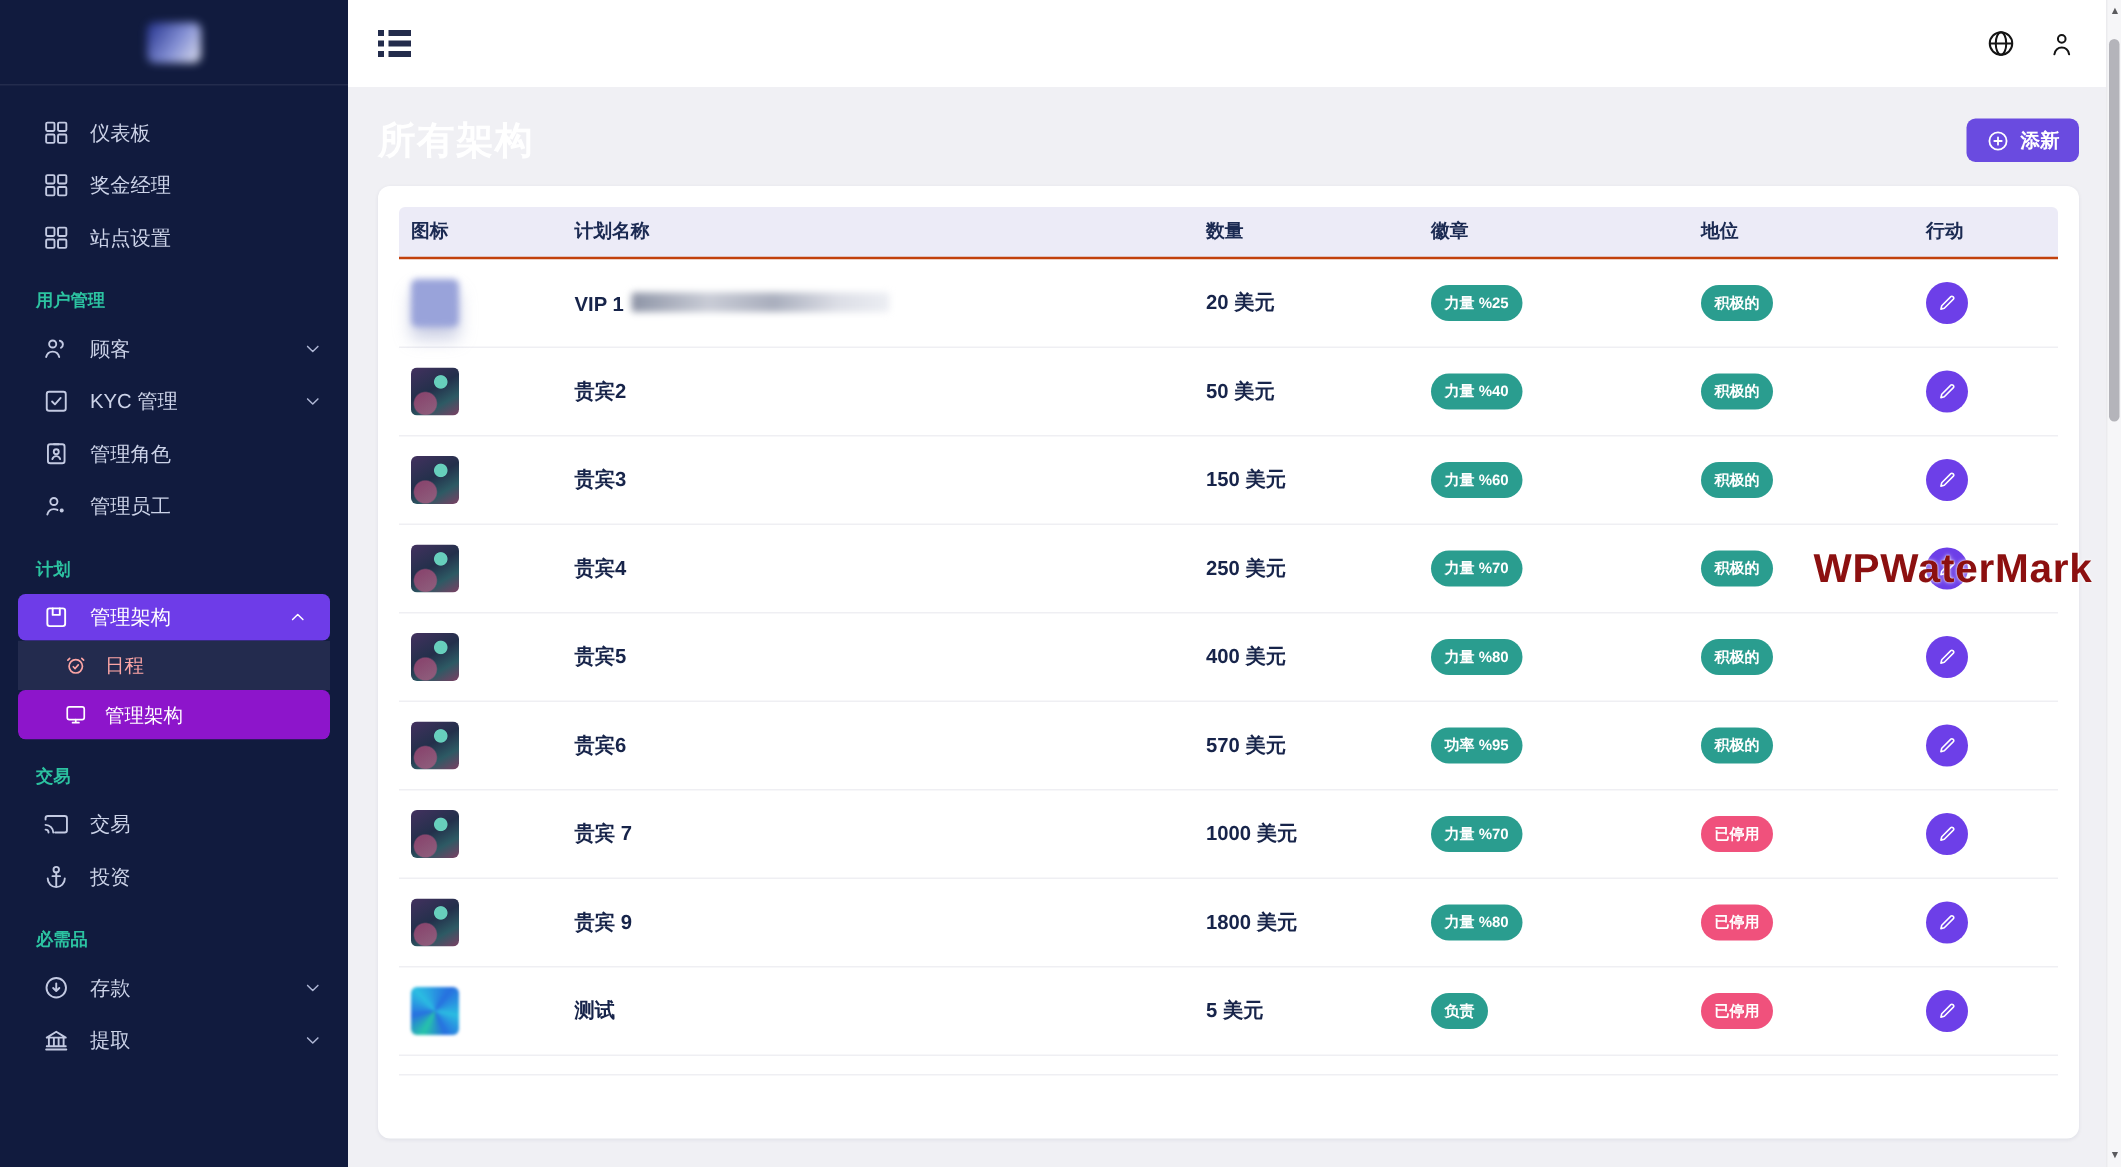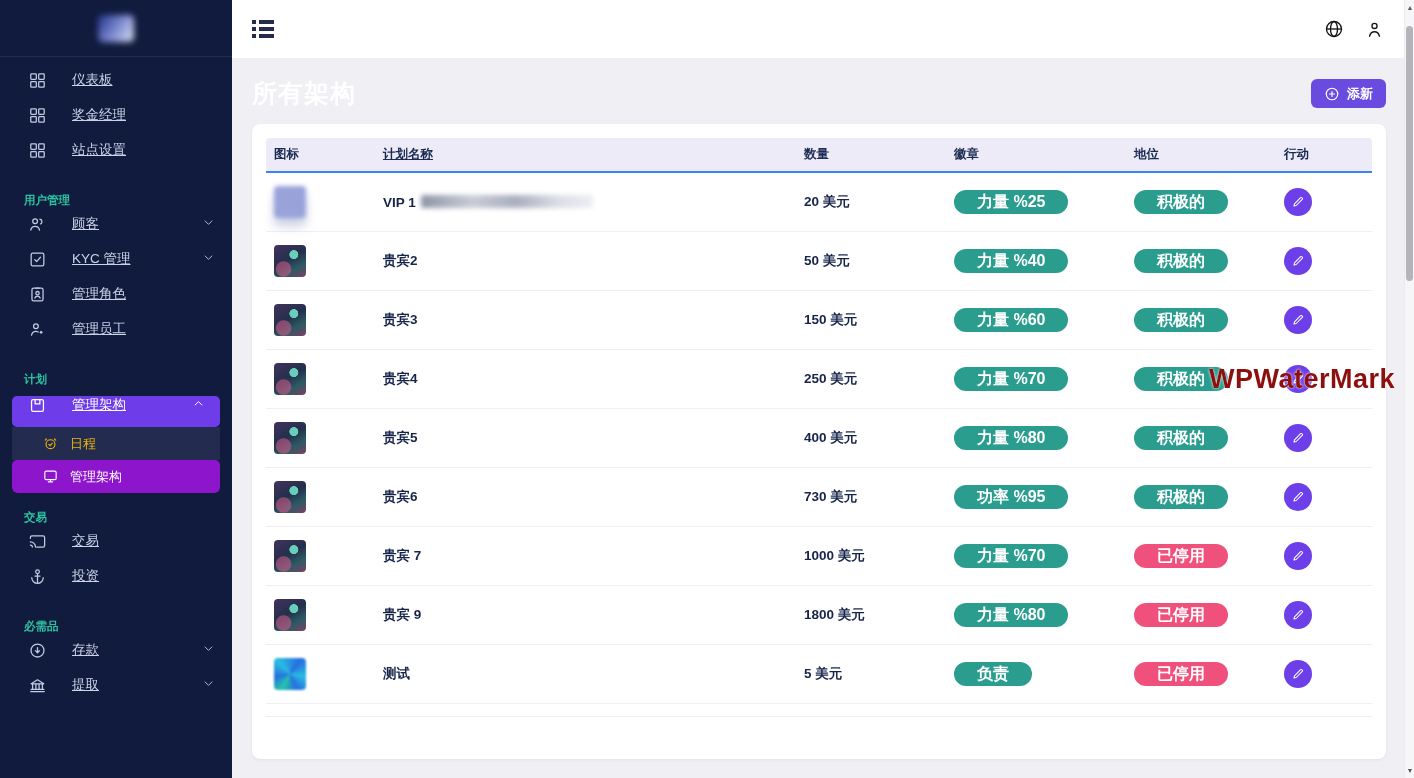--- a/index.html
+++ b/index.html
@@ -9,30 +9,30 @@
     background:#f0f0f4; position:relative; display:flex;
   }
   
   .sidebar { width:232px; min-width:232px; height:778px; background:#111b3e; overflow:hidden; }
   .logo-area { height:57px; display:flex; align-items:center; justify-content:center;
                border-bottom:1px solid rgba(255,255,255,.08); }
   .logo-blob { width:36px; height:27px; border-radius:5px; filter:blur(3px); opacity:.95;
                background:linear-gradient(125deg,#35439e 10%,#8b97dd 55%,#d6daf2 90%); }
   .menu { padding-top:14px; }
   .m-section { font-size:11.5px; font-weight:700; color:#2cc3a1; padding:17px 0 7px 24px; }
-  .m-item { height:35px; display:flex; gap:25px; padding:0 16px 0 28px;
-            font-size:13.5px; color:#ccd3e8; cursor:pointer;text-decoration:underline; }
+  .m-item { height:35px; display:flex; align-items:center; gap:13px; padding:0 16px 0 28px;
+            font-size:13.5px; color:#ccd3e8; cursor:pointer; }
   .m-item .ic { display:flex; width:19px; color:#c3cae2; }
   .m-item .chev { margin-left:auto; display:flex; color:#aeb6d4; }
   .m-item.active-parent { background:#6e3ce8; color:#fff; margin:2px 12px 0; padding:0 14px 0 16px;
                           border-radius:5px; height:31px; }
   .m-item.active-parent .ic, .m-item.active-parent .chev { color:#fff; }
   .m-subwrap { margin:0 12px; border-radius:0 0 5px 5px; overflow:hidden; }
   .m-subitem { height:33px; display:flex; align-items:center; gap:11px; padding-left:30px;
-               font-size:13px; color:#eab308; background:#232b4e; cursor:pointer; }
+               font-size:13px; color:#fca5a5; background:#232b4e; cursor:pointer; }
   .m-subitem .ic { display:flex; width:17px; }
   .m-subitem.sel { background:#8d15cb; color:#fff; border-radius:5px; }
   
   .main { flex:1; display:flex; flex-direction:column; height:778px; }
   .topbar { height:58px; background:#fff; display:flex; align-items:center; padding:0 30px 0 20px; }
   .hamburger { display:flex; flex-direction:column; gap:3px; cursor:pointer; }
   .hamburger .row { display:flex; gap:3px; align-items:center; }
   .hamburger .dot { width:4px; height:4px; background:#232c4c; }
   .hamburger .bar { width:15px; height:4px; background:#232c4c; }
   .top-icons { margin-left:auto; display:flex; gap:21px; align-items:center; color:#141414; }
@@ -40,44 +40,44 @@
   .content { flex:1; padding:0 28px 0 20px; }
   .page-head { display:flex; align-items:center; justify-content:space-between; margin:19px 0 14px; }
   .page-title { color:#ffffff; font-size:25px; font-weight:700; letter-spacing:1px; }
   .add-btn { background:#6a4be0; color:#fff; border:none; border-radius:6px; height:29px;
              padding:0 13px; display:flex; align-items:center; gap:7px; font-size:13px;
              font-weight:700; cursor:pointer; font-family:inherit; }
   .card { background:#fff; border-radius:8px; padding:14px 14px 42px;
           box-shadow:0 1px 3px rgba(20,30,70,.07); }
   .tgrid { display:grid; grid-template-columns:108px 424px 150px 180px 150px 1fr; align-items:center; }
   .thead { background:#ecebf7; height:35px; border-radius:4px 4px 0 0;
-           border-bottom:2px solid #3b82f6; font-size:12.5px; font-weight:700; color:#1b2a52; }
+           border-bottom:2px solid #c2410c; font-size:12.5px; font-weight:700; color:#1b2a52; }
   .thead > div { padding-left:6px; }
   .thead > div:nth-child(1){ padding-left:8px; }
-  .thead > div:nth-child(2){ padding-left:9px;text-decoration:underline; }
+  .thead > div:nth-child(2){ padding-left:9px; }
   .trow { height:59px; border-bottom:1px solid #efeff3; }
   .trow > div { padding-left:6px; }
   .trow > div:nth-child(1){ padding-left:8px; }
   .trow > div:nth-child(2){ padding-left:9px; }
   .tfoot { height:13px; border-bottom:1px solid #efeff3; }
   .rimg { width:32px; height:32px; border-radius:4px; }
   .rimg.robot-image { background:
       radial-gradient(circle at 62% 30%, rgba(110,224,200,.9) 0 14%, rgba(110,224,200,0) 16%),
       radial-gradient(circle at 30% 75%, rgba(220,90,140,.55) 0 22%, rgba(220,90,140,0) 25%),
       linear-gradient(150deg,#43315f 0%,#23304b 45%,#2d5a64 72%,#7c3f63 100%); }
   .rimg.blurred-image { background:#99a3da; filter:blur(2px);
       box-shadow:0 8px 10px rgba(160,168,205,.55); }
   .rimg.spiral-image { background:conic-gradient(from .1turn,#2f6fd0,#3ab9d9 18%,#2f6fd0 33%,
       #36c0a9 48%,#2f6fd0 62%,#3ab9d9 78%,#2f6fd0); filter:blur(1px) saturate(1.15); }
   .plan-name, .amount { font-weight:700; font-size:13.5px; color:#17244a; }
   .redact { display:inline-block; width:172px; height:13px; border-radius:2px; margin-left:5px;
       vertical-align:-1px; filter:blur(2.5px);
       background:linear-gradient(90deg,#8d94a6,#c9ccd6 30%,#a9aebd 55%,#dcdee6 80%,#eceef3); }
-  .pill { display:inline-flex; align-items:center; height:24px; padding:0 23px; border-radius:13px;
-          background:#2a9d8f; color:#fff; font-size:16px; font-weight:700; white-space:nowrap; }
+  .pill { display:inline-flex; align-items:center; height:24px; padding:0 9px; border-radius:13px;
+          background:#2a9d8f; color:#fff; font-size:10px; font-weight:700; white-space:nowrap; }
   .pill.pink { background:#f0517c; }
   .edit-btn { width:28px; height:28px; border-radius:50%; background:#6d3fe8; border:none;
               display:flex; align-items:center; justify-content:center; color:#fff; cursor:pointer; }
   
   .watermark { position:absolute; left:1209px; top:364px; z-index:40; font-size:27px;
                font-weight:800; color:#8c1010; letter-spacing:.5px;
                text-shadow:0 0 1px #fff,0 0 3px rgba(255,255,255,.75); pointer-events:none; }
   .scrollbar { position:absolute; right:0; top:0; width:10px; height:778px; background:#f6f6f8;
                border-left:1px solid #ebebee; z-index:60; }
   .sb-arrow { position:absolute; left:0; width:10px; text-align:center; font-size:7px; color:#5a5a5e; }
@@ -419,21 +419,21 @@
         </span>
       </button>
     </div>
   </div>
 
   <div class="tgrid trow">
     <div>
               <div class="rimg robot-image"></div>
             </div>
     <div class="plan-name">贵宾6</div>
-    <div class="amount">730 美元</div>
+    <div class="amount">570 美元</div>
     <div><span class="pill">功率 %95</span></div>
     <div><span class="pill">积极的</span></div>
     <div>
       <button class="edit-btn">
         <span>
           <svg width="14" height="14" viewBox="0 0 24 24" fill="none" stroke="#fff" stroke-width="1.8" stroke-linecap="round" stroke-linejoin="round">
             <path d="M5 19l1-3.9L16.4 4.7a1.6 1.6 0 0 1 2.3 0l.6.6a1.6 1.6 0 0 1 0 2.3L8.9 18z"></path>
           </svg>
         </span>
       </button>

